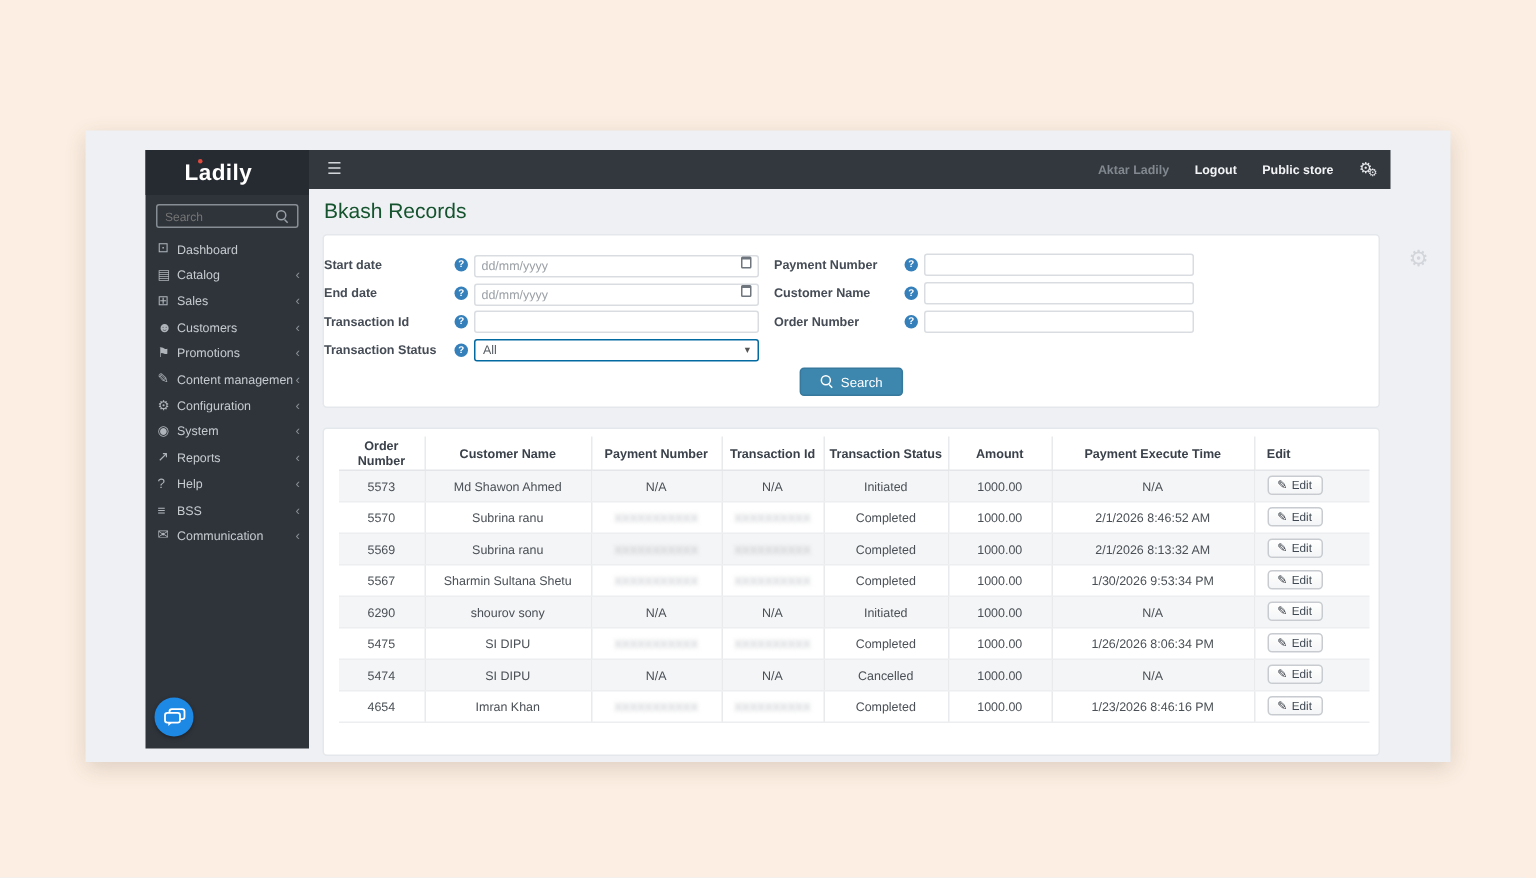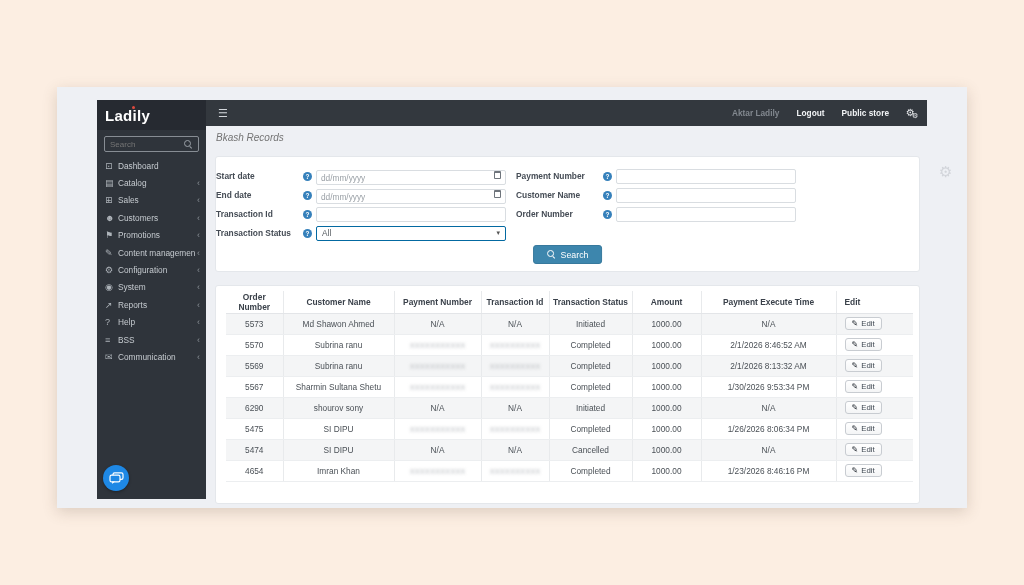--- a/index.html
+++ b/index.html
@@ -7,21 +7,21 @@
   body { background:#fceee2; font-family:"Liberation Sans","DejaVu Sans",sans-serif; position:relative; }
 
   .frame { position:absolute; left:57px; top:87px; width:910px; height:421px;
            background:#eef0f4; box-shadow:0 4px 14px rgba(90,70,55,.20); }
 
   
   .sidebar { position:absolute; left:40px; top:13px; width:109px; height:399px;
              background:#2f343b; }
   .logo { height:30px; background:#262a31; display:flex; align-items:center;
           padding-left:8px; position:relative; }
-  .logo-text { color:#fff; font-size:15px; font-weight:bold; letter-spacing:.3px; }
+  .logo-text { color:#fff; font-size:15px; font-weight:bold; letter-spacing:.3px;margin-left:18px; }
   .logo-dot { position:absolute; left:35px; top:6px; width:3.2px; height:3.2px;
               border-radius:50%; background:#e04a3e; }
   .sb-search { margin:6px 7px 5px 7px; height:16px; border:1px solid #878d94;
                border-radius:2px; display:flex; align-items:center; padding:0 5px;
                color:#9aa0a7; background:#2f343b; }
   .sb-search input { flex:1; background:transparent; border:none; outline:none;
                color:#c8ccd1; font-size:8px; width:60px; font-family:inherit; }
   .sb-items { margin-top:3px; }
   .sb-item { display:flex; align-items:center; height:17.4px; padding:0 6px 0 8px;
              color:#c6cbd0; font-size:8.3px; cursor:pointer; }
@@ -43,21 +43,21 @@
             background:#33383e; display:flex; align-items:center; padding:0 12px; }
   .tb-burger { color:#d3d7db; font-size:11px; cursor:pointer; line-height:1; }
   .tb-right { margin-left:auto; display:flex; align-items:center; gap:17px; }
   .tb-admin { color:#82888f; font-size:8.3px; font-weight:bold; }
   .tb-link { color:#f2f4f6; font-size:8.3px; font-weight:bold; cursor:pointer; }
   .tb-gears { color:#e6e8eb; font-size:10px; cursor:pointer; position:relative; line-height:1; }
   .tb-gears .g2 { position:absolute; font-size:7px; left:6px; top:4px; }
 
   
   .content { position:absolute; left:149px; top:39px; width:721px; height:382px; }
-  .page-title { position:absolute; left:10px; top:6px; font-size:10px; color:#737373;font-style:italic; }
+  .page-title { position:absolute; left:10px; top:6px; font-size:14px; color:#14532d; }
 
   .panel { position:absolute; left:9px; width:705px; background:#fff;
            border:1px solid #e4e7eb; border-radius:3px; }
   .panel-search { top:30px; height:116px; }
   .panel-table  { top:159px; height:219px; overflow:hidden; }
 
   .frow { position:absolute; height:16px; display:flex; align-items:center; }
   .flabel { width:85px; font-size:8.4px; font-weight:bold;
             color:#454c55; padding-right:3px; white-space:nowrap; }
   .fhelp { width:9px; height:9px; border-radius:50%; background:#3580bb; color:#fff;

